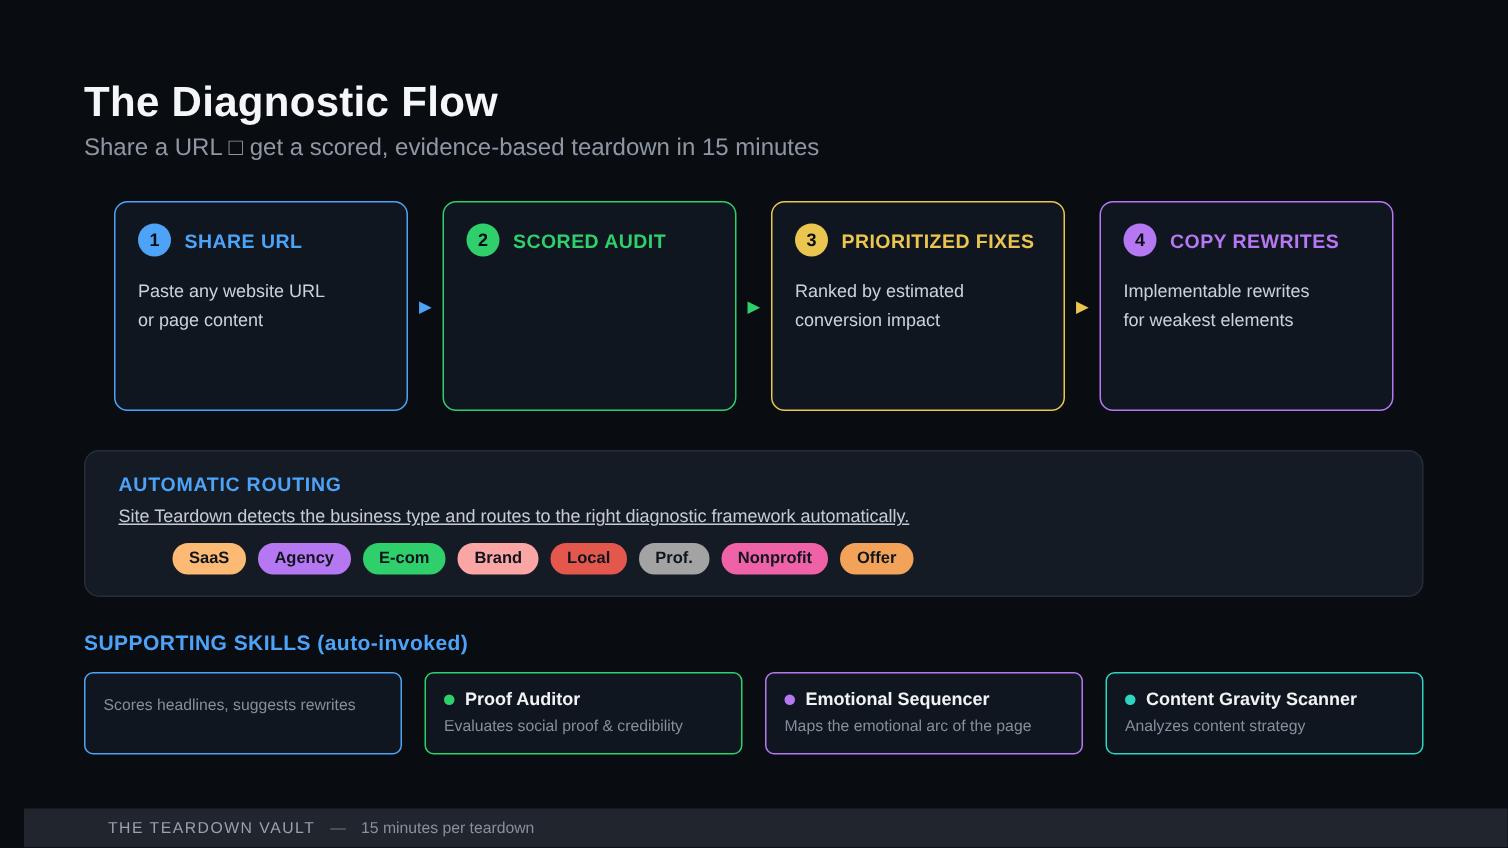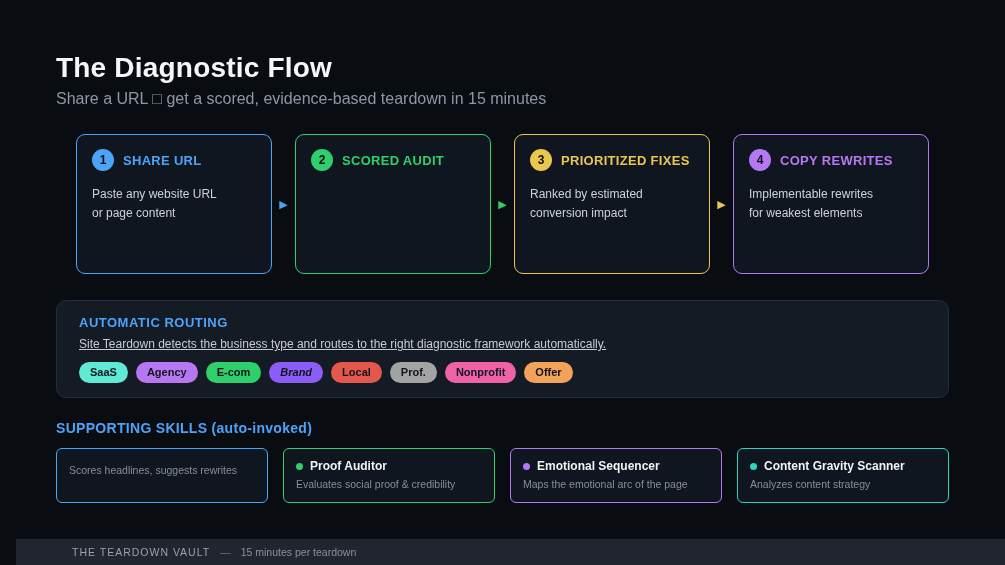--- a/index.html
+++ b/index.html
@@ -223,24 +223,24 @@
       <div class="step-desc">Implementable rewrites
 for weakest elements</div>
     </div>
 
   </div>
 
   <div class="routing-panel">
     <div class="routing-title">AUTOMATIC ROUTING</div>
     <div class="routing-desc">Site Teardown detects the business type and routes to the right diagnostic framework automatically.</div>
     <div class="tag-row">
-      <span class="tag" style="background-color: #5eead4;">SaaS</span>
+      <span class="tag" style="background-color: #fdba74; margin-left: 36px;">SaaS</span>
       <span class="tag" style="background-color: rgb(182, 120, 242);">Agency</span>
       <span class="tag" style="background-color: rgb(47, 208, 107);">E-com</span>
-      <span class="tag" style="background-color: #8b5cf6; font-style: italic;">Brand</span>
+      <span class="tag" style="background-color: #fca5a5;">Brand</span>
       <span class="tag" style="background-color: rgb(228, 87, 77);">Local</span>
       <span class="tag" style="background-color: #a3a3a3;">Prof.</span>
       <span class="tag" style="background-color: rgb(240, 98, 168);">Nonprofit</span>
       <span class="tag" style="background-color: rgb(242, 163, 89);">Offer</span>
     </div>
   </div>
 
   <div class="skills-heading">SUPPORTING SKILLS (auto-invoked)</div>
 
   <div class="skills-row">

